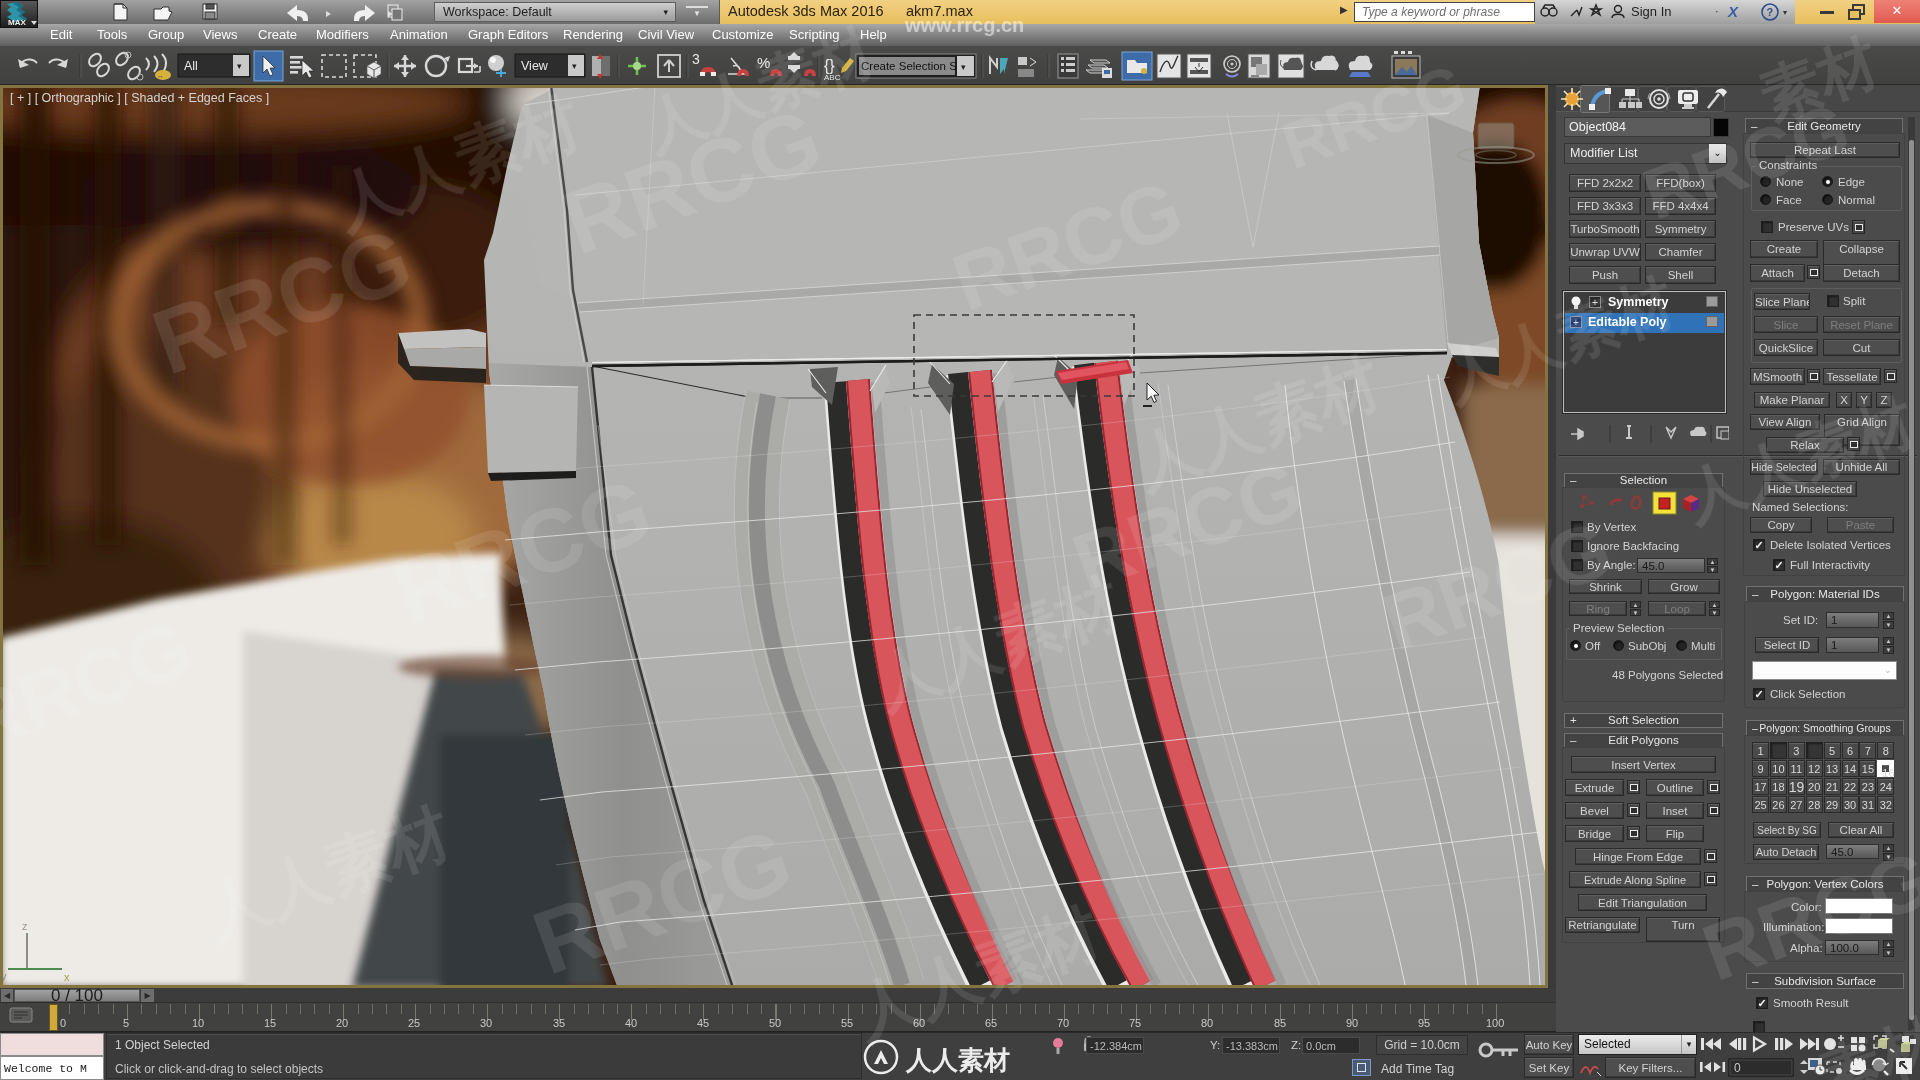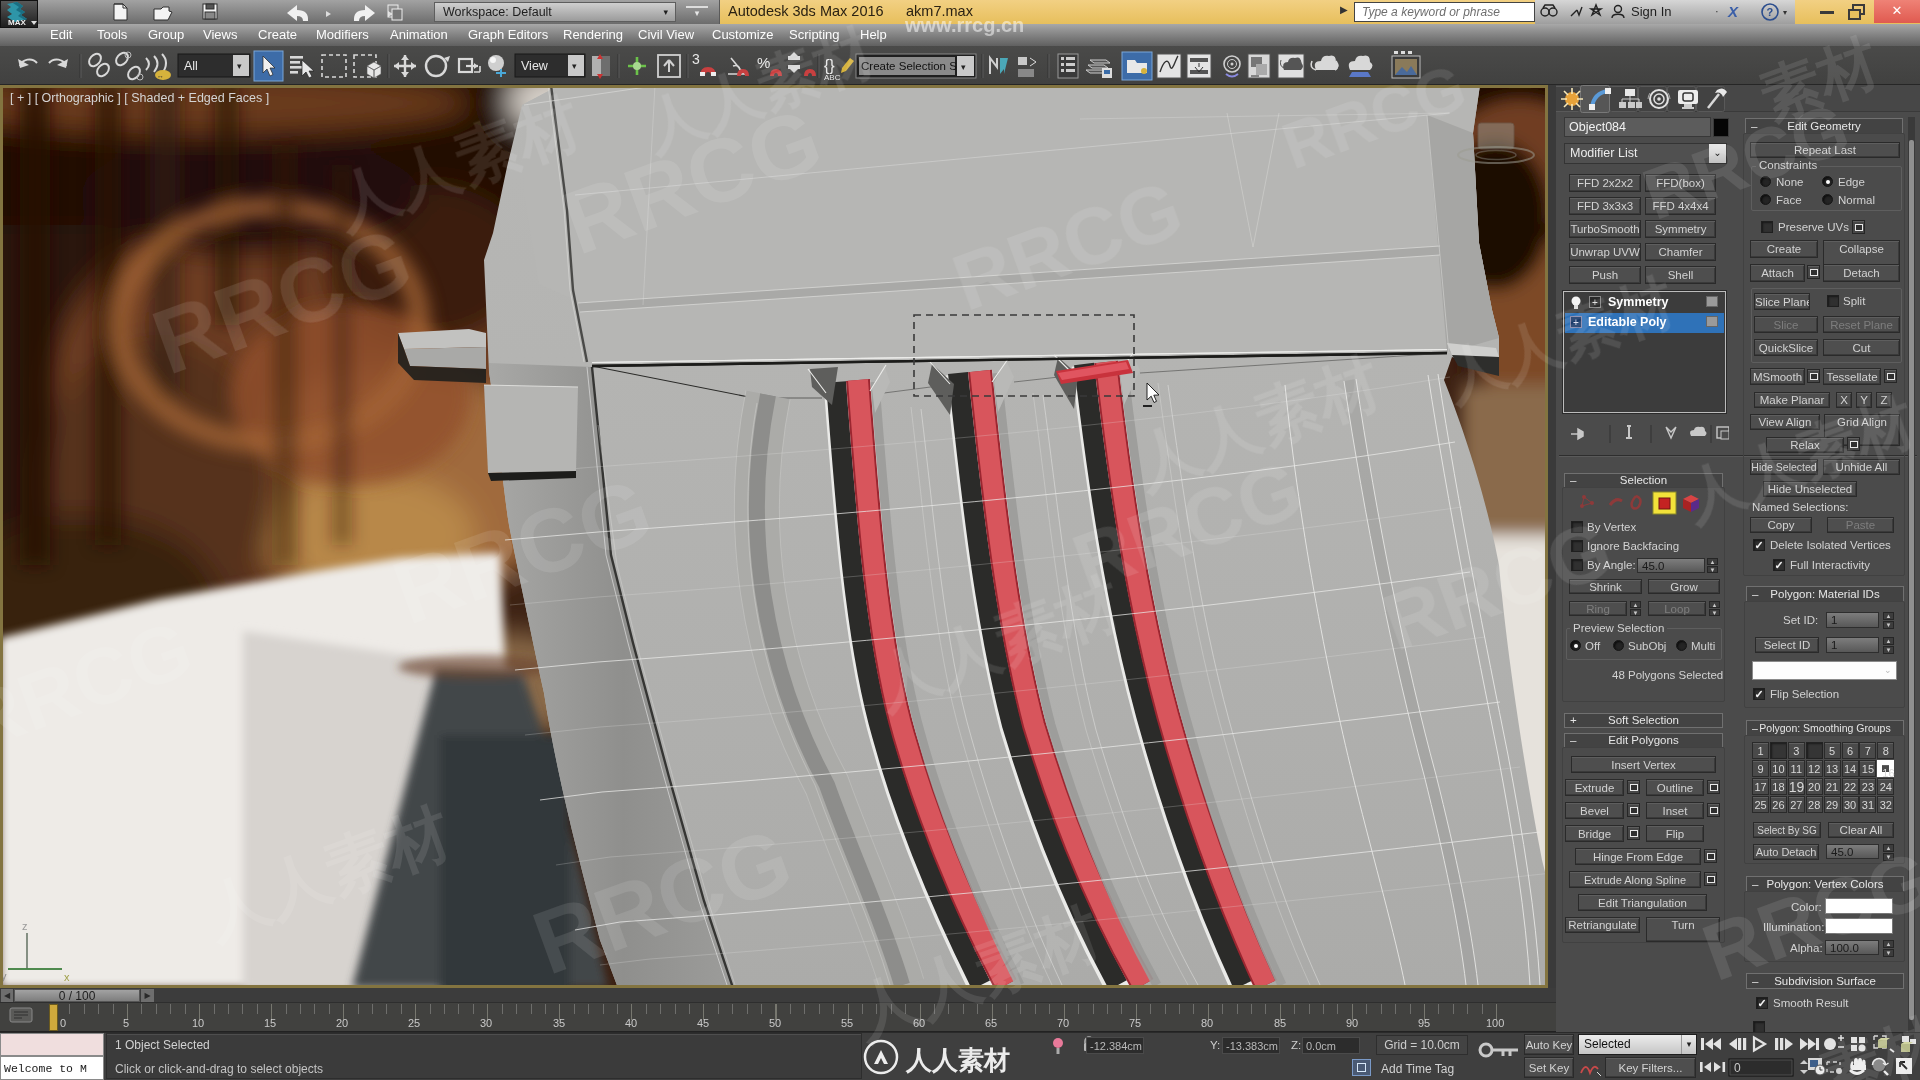--- a/index.html
+++ b/index.html
@@ -667,21 +667,21 @@
 <span class="fld" style="left:1826px;top:612px;width:53px;height:16px;line-height:15px">1</span>
 <span class="spn" style="left:1883px;top:612px;height:8px">▲</span>
 <span class="spn" style="left:1883px;top:621px;height:8px">▼</span>
 <div class="btn" style="left:1755px;top:637px;width:64px;height:16px;line-height:15px">Select ID</div>
 <span class="fld" style="left:1826px;top:637px;width:53px;height:16px;line-height:15px">1</span>
 <span class="spn" style="left:1883px;top:637px;height:8px">▲</span>
 <span class="spn" style="left:1883px;top:646px;height:8px">▼</span>
 <div class="a" style="left:1752px;top:661px;width:145px;height:19px;background:#fdfdfd;border:1px solid #8a8a8a"></div>
 <span class="a" style="left:1884px;top:665px;color:#bbb;font-size:9px">⌄</span>
 <span class="chk" style="left:1753px;top:688px">✓</span>
-<span class="lbl" style="left:1770px;top:688px">Flip Selection</span>
+<span class="lbl" style="left:1770px;top:688px">Click Selection</span>
 <div class="hdr" style="left:1746px;top:720px;width:158px;height:16px;line-height:15px;font-size:10.5px"><b>–</b>Polygon: Smoothing Groups</div>
 <div class="gbx" style="left:1744px;top:735px;width:161px;height:129px;border-color:#414141"></div>
 <div class="a" style="left:1752px;top:742px;width:143px;height:72px;font-size:0">
 <span style="position:absolute;left:0.0px;top:0px;width:17px;height:17px;background:#4a4a4a;border:1px solid #2a2a2a;box-shadow:inset 0 1px 0 #606060;color:#d8d8d8;font-size:11px;line-height:16px;text-align:center">1</span>
 <span style="position:absolute;left:17.9px;top:0px;width:17px;height:17px;background:#353535;border:1px solid #222;box-shadow:inset 1px 1px 2px #1a1a1a"></span>
 <span style="position:absolute;left:35.8px;top:0px;width:17px;height:17px;background:#4a4a4a;border:1px solid #2a2a2a;box-shadow:inset 0 1px 0 #606060;color:#d8d8d8;font-size:11px;line-height:16px;text-align:center">3</span>
 <span style="position:absolute;left:53.7px;top:0px;width:17px;height:17px;background:#353535;border:1px solid #222;box-shadow:inset 1px 1px 2px #1a1a1a"></span>
 <span style="position:absolute;left:71.6px;top:0px;width:17px;height:17px;background:#4a4a4a;border:1px solid #2a2a2a;box-shadow:inset 0 1px 0 #606060;color:#d8d8d8;font-size:11px;line-height:16px;text-align:center">5</span>
 <span style="position:absolute;left:89.5px;top:0px;width:17px;height:17px;background:#4a4a4a;border:1px solid #2a2a2a;box-shadow:inset 0 1px 0 #606060;color:#d8d8d8;font-size:11px;line-height:16px;text-align:center">6</span>
 <span style="position:absolute;left:107.4px;top:0px;width:17px;height:17px;background:#4a4a4a;border:1px solid #2a2a2a;box-shadow:inset 0 1px 0 #606060;color:#d8d8d8;font-size:11px;line-height:16px;text-align:center">7</span>
@@ -729,21 +729,21 @@
 <span class="spn" style="left:1883px;top:949px;height:8px">▼</span>
 <div class="hdr" style="left:1746px;top:973px;width:158px;height:16px;line-height:15px"><b>–</b>Subdivision Surface</div>
 <span class="chk" style="left:1756px;top:997px">✓</span>
 <span class="lbl" style="left:1773px;top:997px">Smooth Result</span>
 <span class="chk" style="left:1753px;top:1021px"></span>
 <div class="a" style="left:1908px;top:117px;width:7px;height:915px;background:#3a3a3a"></div>
 <div class="a" style="left:1909px;top:140px;width:5px;height:880px;background:#8f8f8f;border-radius:2px"></div>
 
 <div class="a" style="left:0;top:988px;width:1556px;height:15px;background:#3c3c3c;border-bottom:1px solid #2e2e2e"></div>
 <div class="a" style="left:1px;top:989px;width:12px;height:13px;background:#6e6e6e;color:#2a2a2a;font-size:8px;text-align:center;line-height:13px">◀</div>
-<div class="a" style="left:14px;top:989px;width:126px;height:13px;background:linear-gradient(#a2a2a2,#7e7e7e);border:1px solid #555;color:#1d1d1d;font-size:12px;text-align:center;line-height:12px">0 / 100</div>
+<div class="a" style="left:14px;top:989px;width:126px;height:13px;background:linear-gradient(#a2a2a2,#7e7e7e);border:1px solid #555;color:#1d1d1d;font-size:17px;text-align:center;line-height:12px">0 / 100</div>
 <div class="a" style="left:141px;top:989px;width:13px;height:13px;background:#6e6e6e;color:#2a2a2a;font-size:8px;text-align:center;line-height:13px">▶</div>
 
 <div class="a" style="left:0;top:1003px;width:1556px;height:29px;background:#41413f;border-bottom:1px solid #222"></div>
 <div class="a" style="left:55px;top:1004px;width:1442px;height:10px;background:repeating-linear-gradient(90deg,#6e6e6c 0px,#6e6e6c 1px,transparent 1px,transparent 14.41px)"></div>
 <div class="a" style="left:55px;top:1004px;width:1442px;height:16px;background:repeating-linear-gradient(90deg,#77776f 0px,#77776f 1px,transparent 1px,transparent 72.05px)"></div>
 <svg class="a" style="left:8px;top:1006px" width="30" height="22">
     <rect x="2" y="2" width="22" height="14" rx="2" fill="#5a5a58" stroke="#888"></rect>
     <path d="M6,6 h14 M6,9 h14 M6,12 h8" stroke="#2e2e2e"></path>
   </svg>
 <div class="a" style="left:49px;top:1004px;width:9px;height:27px;background:#cfa93c;border:1px solid #6b5a1e"></div>

